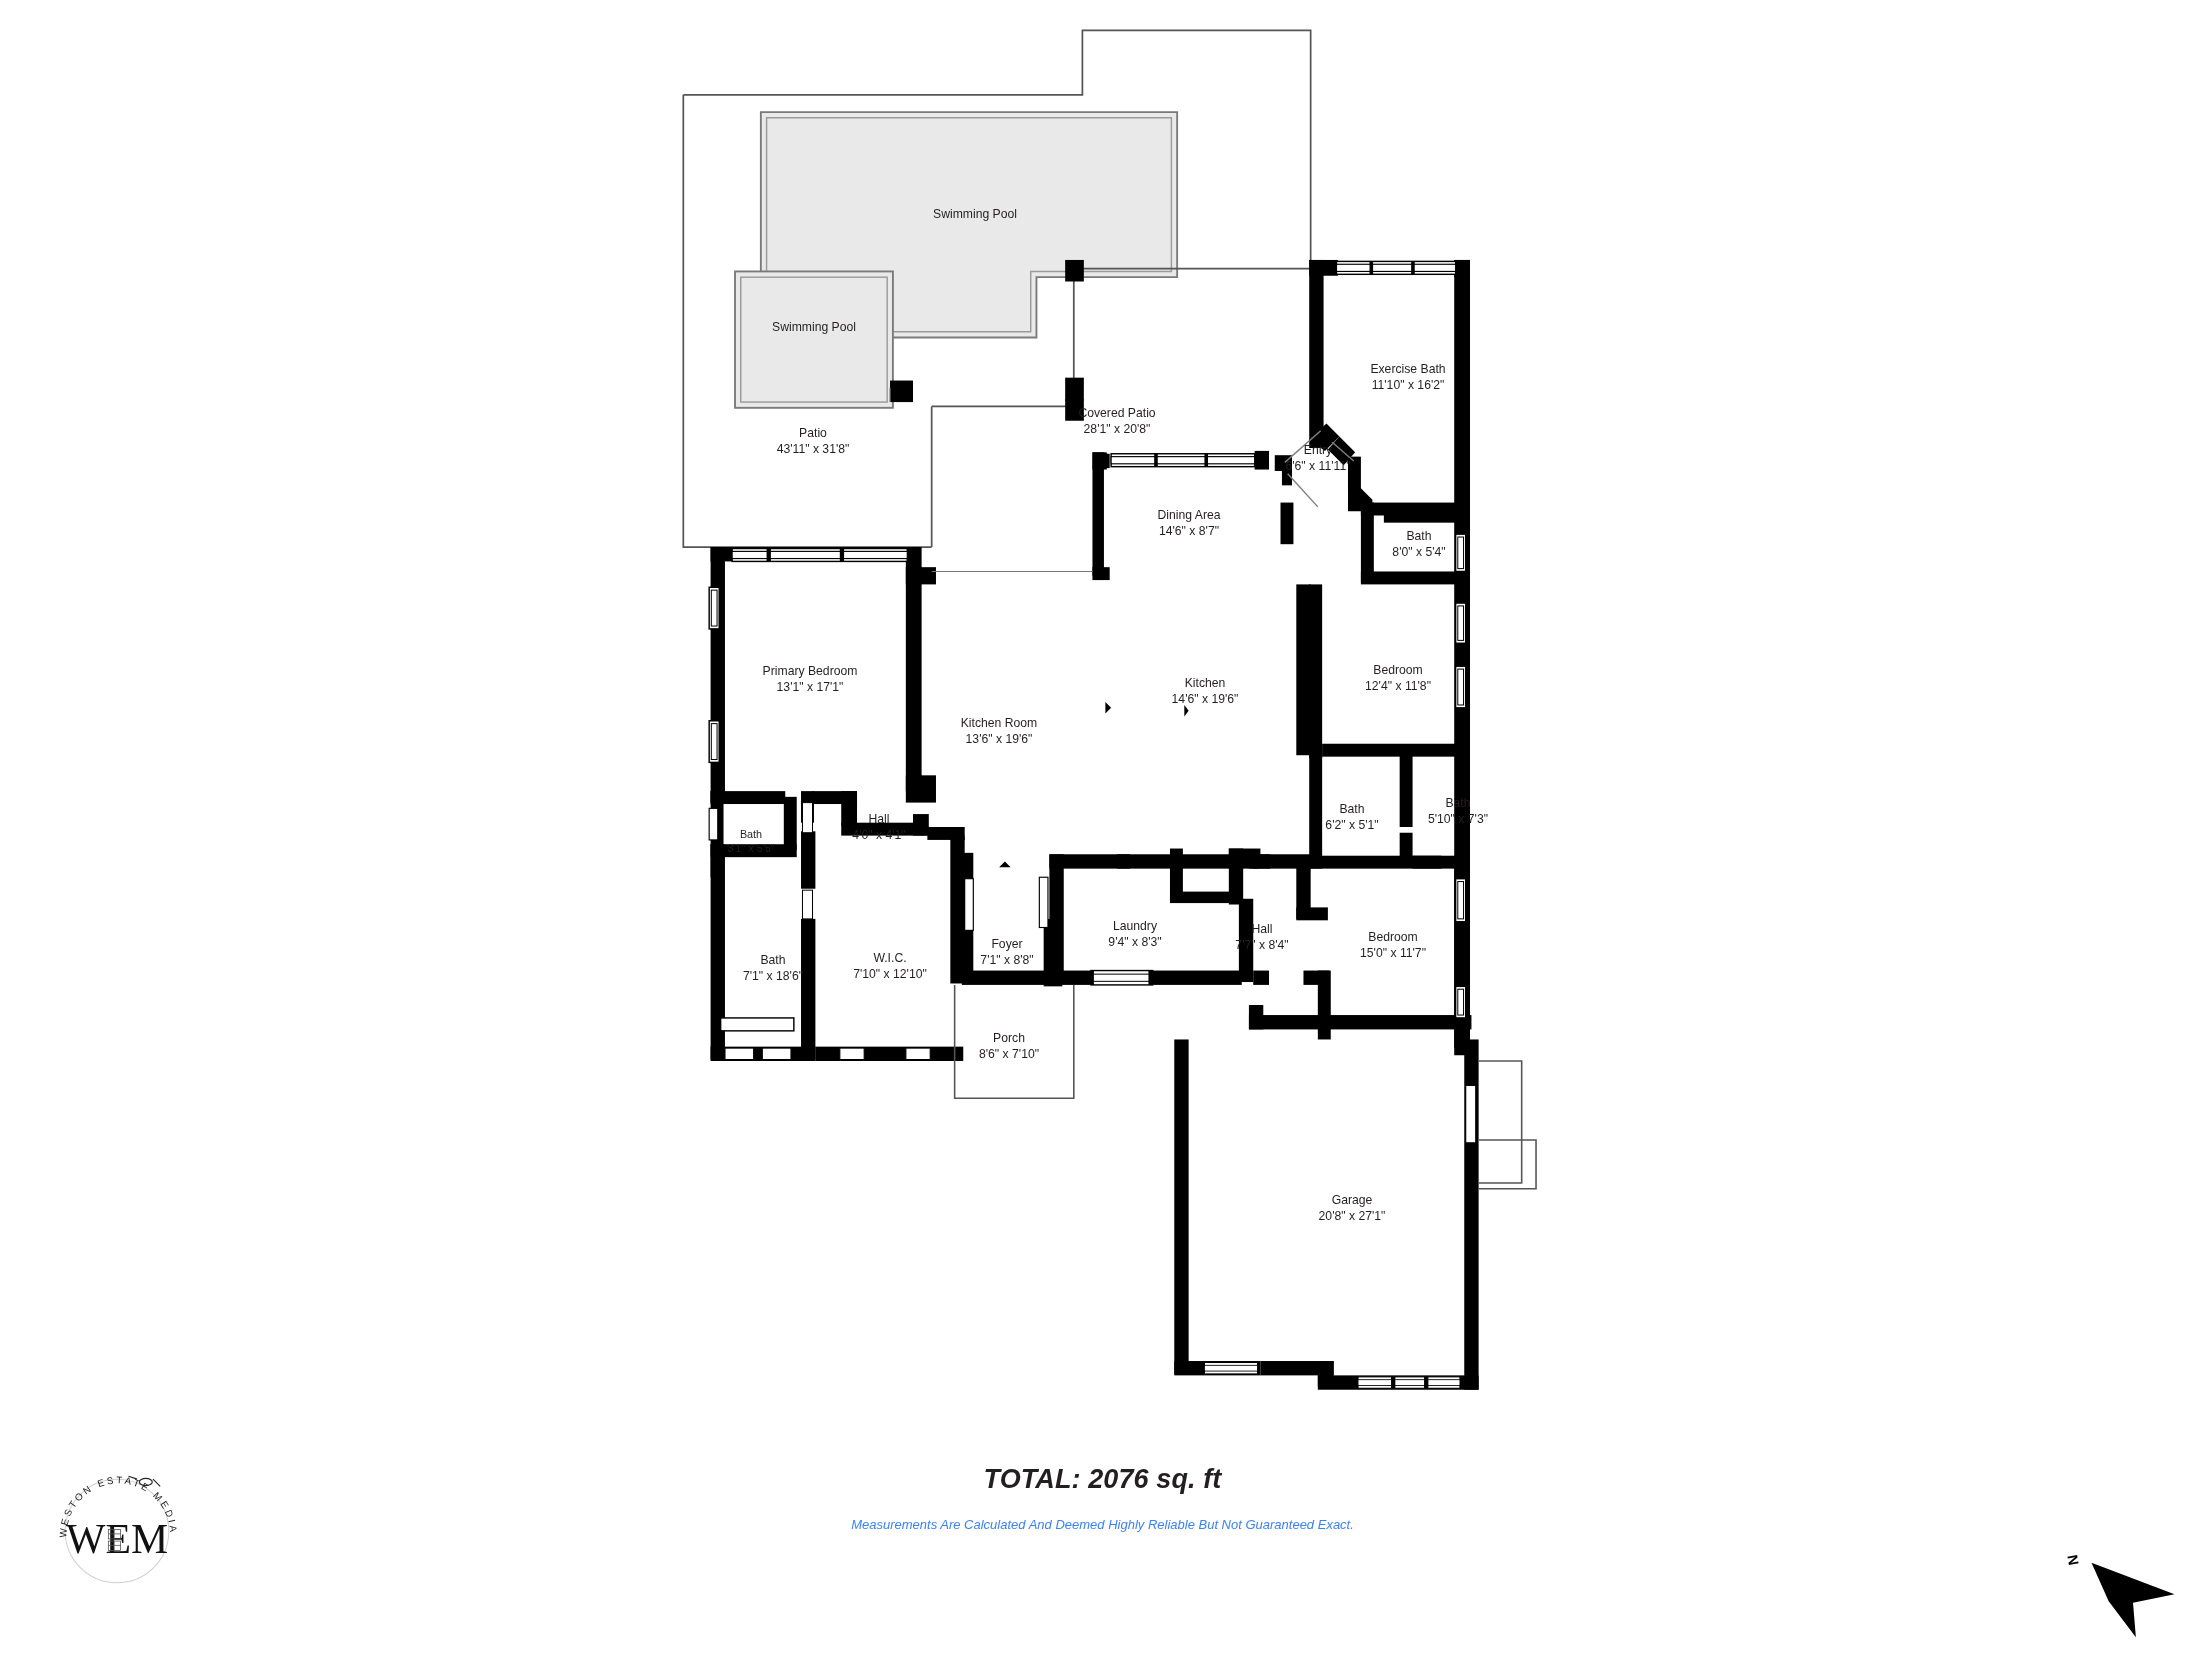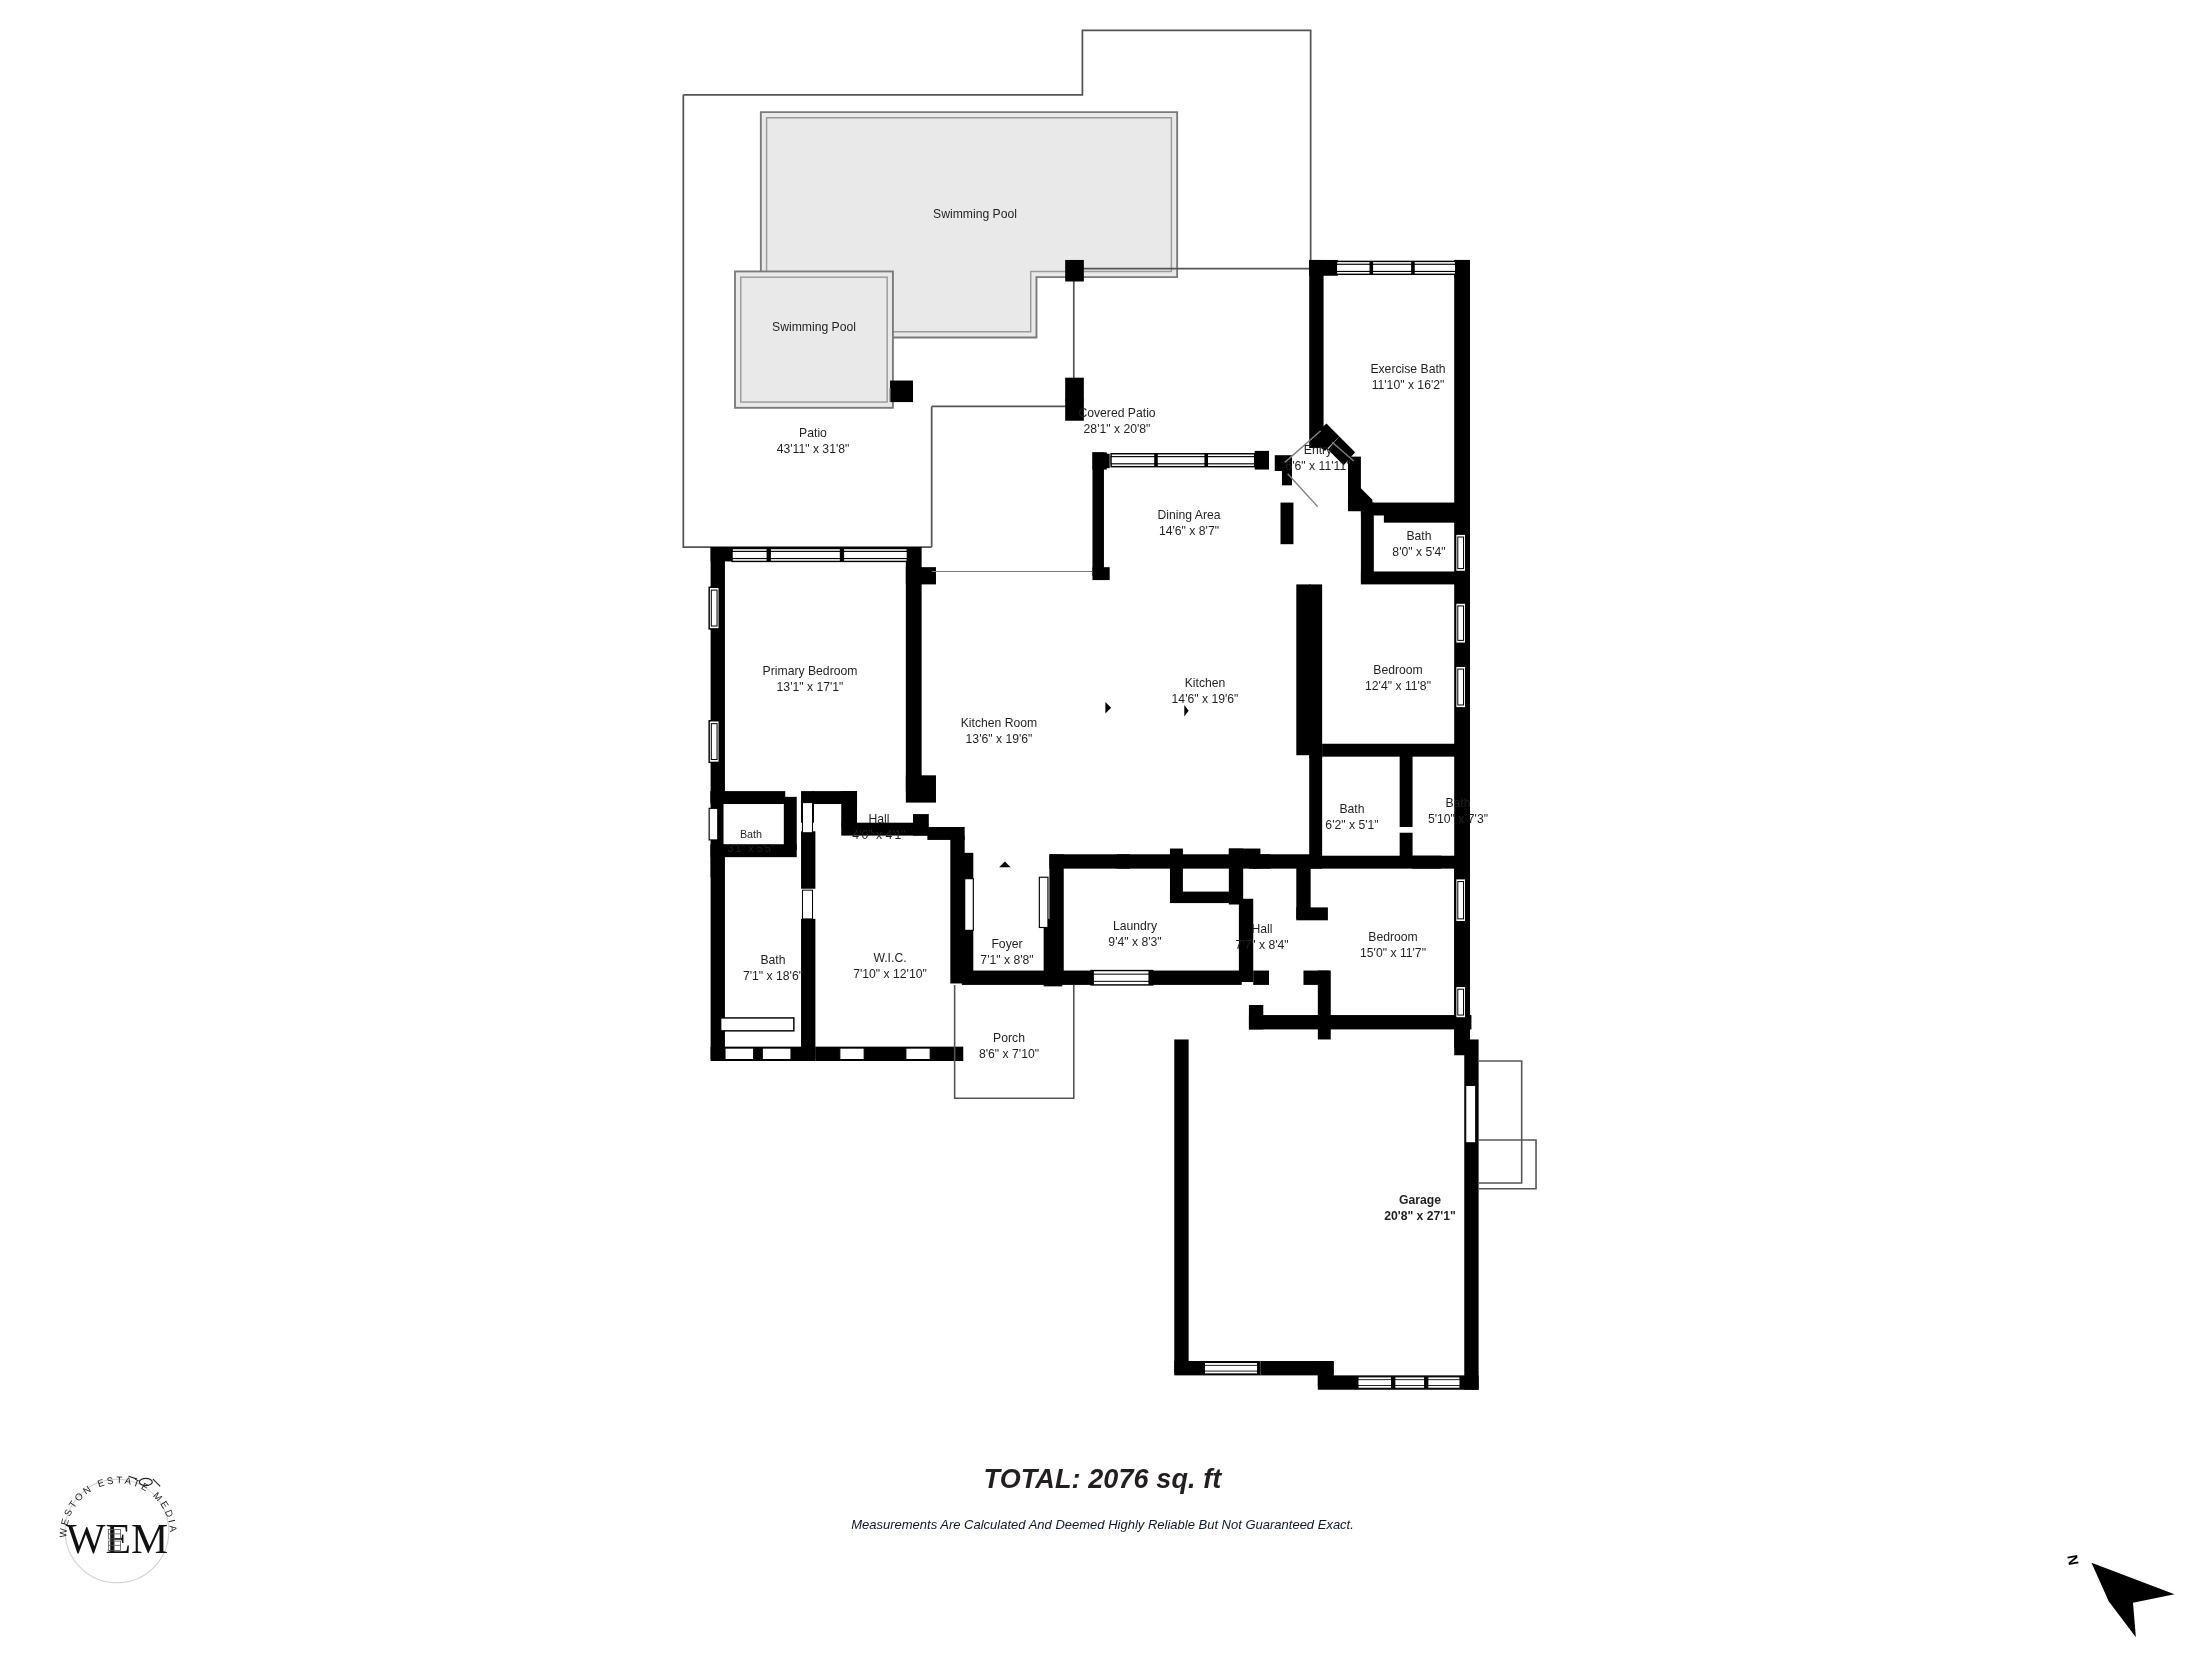--- a/index.html
+++ b/index.html
@@ -25,21 +25,21 @@
 
   
   #footer{
     position:absolute;left:0;right:0;top:1464px;text-align:center;font-style:italic;
   }
   #footer .total{
     font-size:27px;font-weight:bold;letter-spacing:0.1px;margin:0 0 4.3px 0;
   }
   #footer .floor{font-size:24px;margin:0 0 2.9px 0;}
   #footer .excl{font-size:24px;margin:0;line-height:1.28;}
-  #footer .disc{font-size:13px;margin-top:21.5px;color:#0f172a;}
+  #footer .disc{font-size:13px;margin-top:21.5px;color:#3b82f6;}
 
   
   #logo{position:absolute;left:45px;top:1459px;width:144px;height:144px;}
 
   
   #compass{position:absolute;left:2067px;top:1547px;width:122px;height:93px;}
 </style>
 </head>
 <body>
 
@@ -346,21 +346,21 @@
     <span class="dm">7'7" x 8'4"</span>
   </div>
   <div class="rlabel" style="left:1393px;top:945px;">
     <span class="nm">Bedroom</span>
     <span class="dm">15'0" x 11'7"</span>
   </div>
   <div class="rlabel" style="left:1009px;top:1046px;">
     <span class="nm">Porch</span>
     <span class="dm">8'6" x 7'10"</span>
   </div>
-  <div class="rlabel" style="left:1420px;top:1208px;font-weight:bold;">
+  <div class="rlabel" style="left:1352px;top:1208px;">
     <span class="nm">Garage</span>
     <span class="dm">20'8" x 27'1"</span>
   </div>
 </div>
 
 <div id="footer">
   <p class="total">TOTAL: 2076 sq. ft</p>
   <p class="disc">Measurements Are Calculated And Deemed Highly Reliable But Not Guaranteed Exact.</p>
 </div>
 

